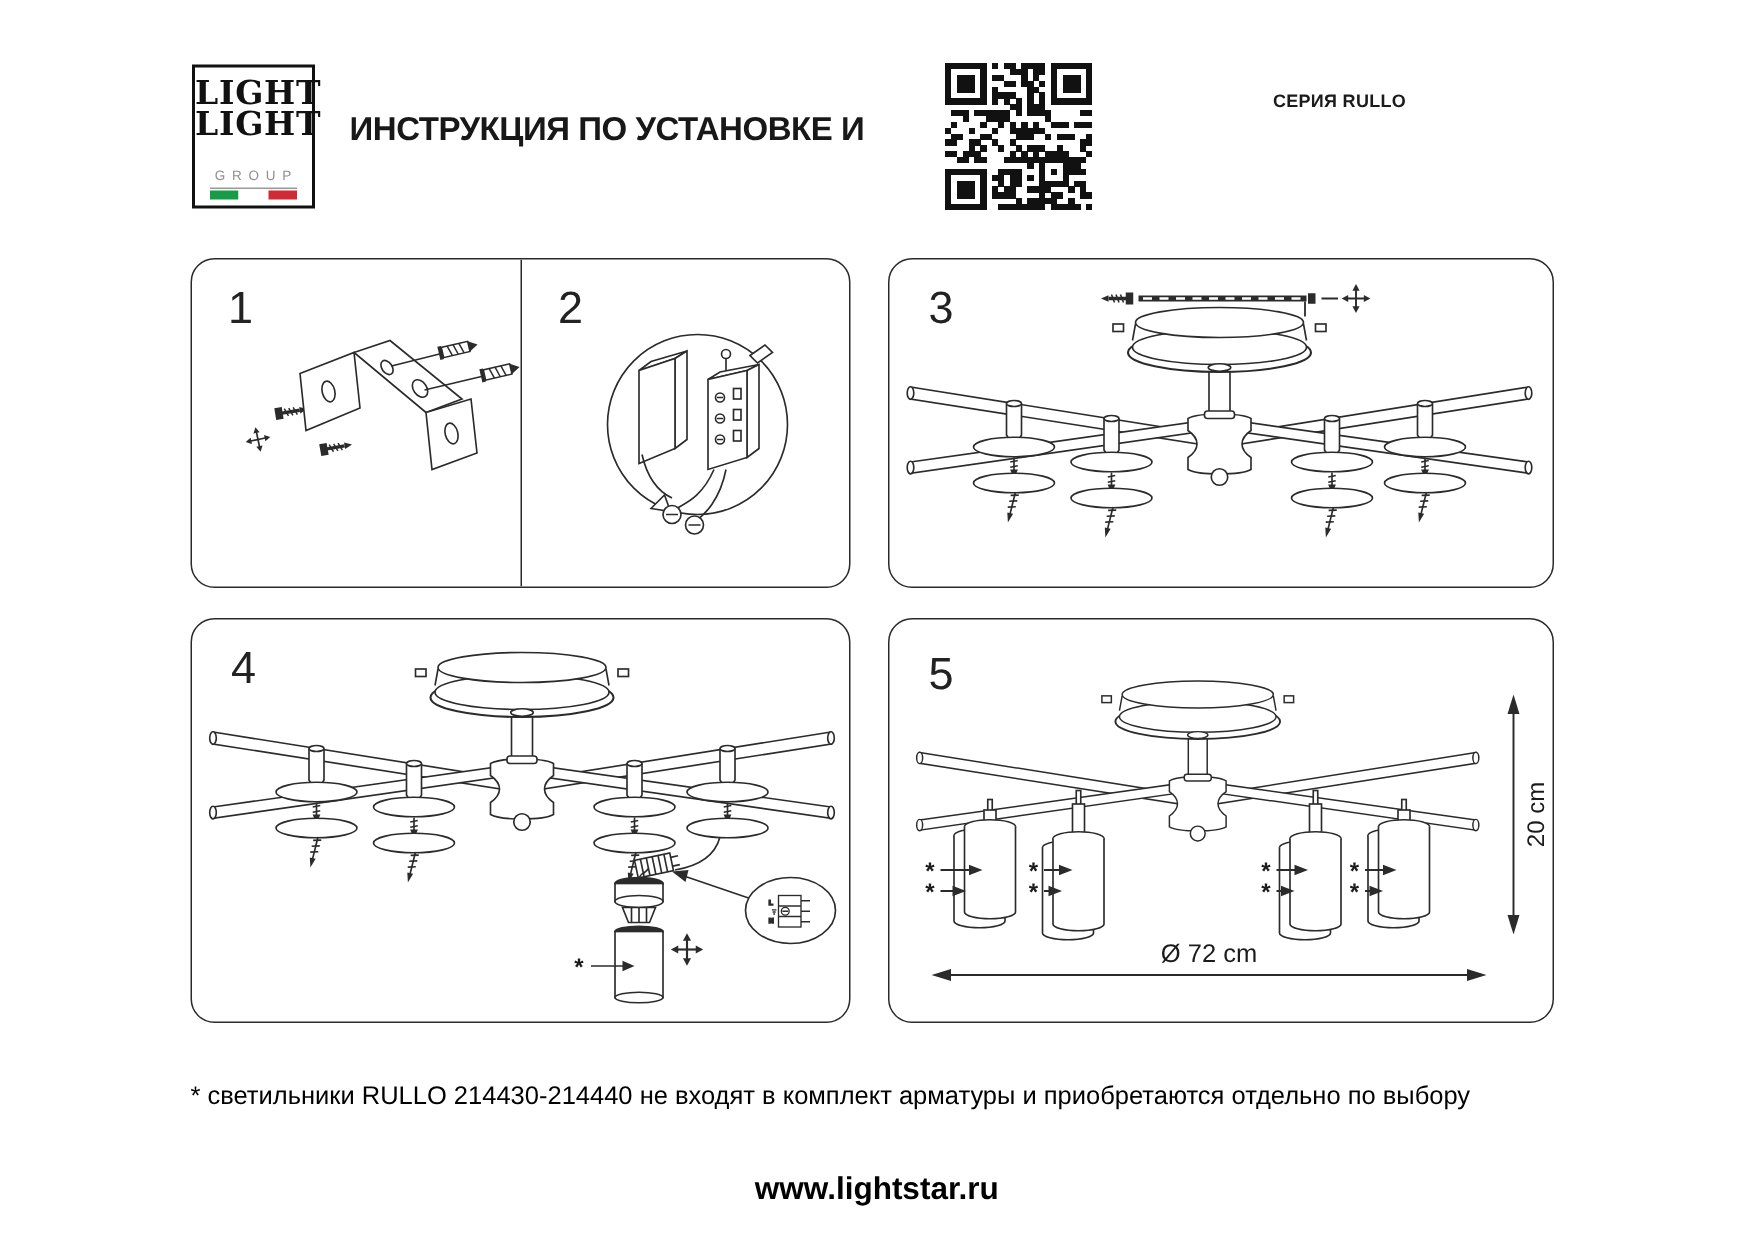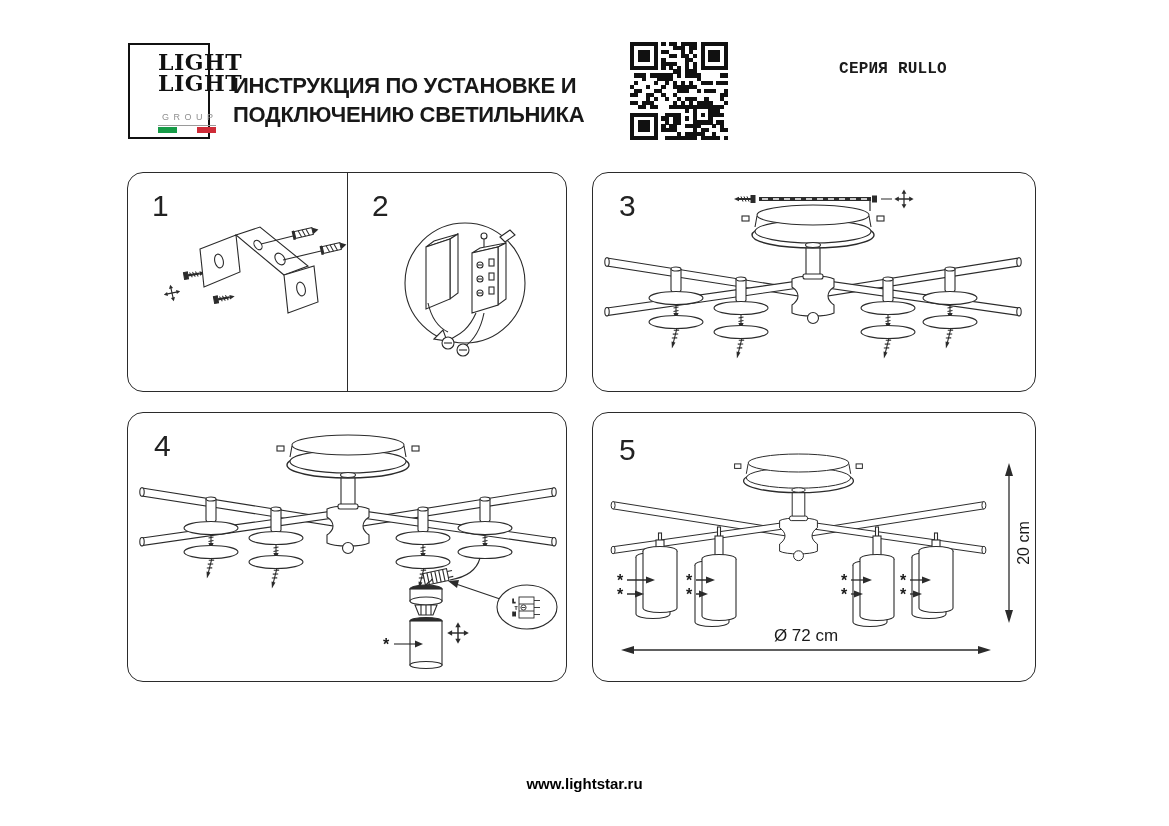--- a/index.html
+++ b/index.html
@@ -1,52 +1,52 @@
 <!DOCTYPE html>
 <html><head>
 <meta charset="utf-8">
 <style>
   html,body{margin:0;padding:0;background:#fff;}
   .page{position:relative;width:1169px;height:826px;background:#fff;overflow:hidden;
         font-family:"Liberation Sans",sans-serif;color:#1b1b1b;}
 
   
   .logo{position:absolute;left:128px;top:43px;width:82px;height:96px;
-        border:2px solid #111;box-sizing:border-box;text-align:center;padding-top:7px;padding-left:28px;}
+        border:2px solid #111;box-sizing:border-box;text-align:center;padding-top:7px;}
   .logo .l1,.logo .l2{font-family:"DejaVu Serif","Liberation Serif",serif;font-weight:bold;
         font-size:22px;line-height:21px;letter-spacing:.5px;color:#111;}
   .logo .l3{font-size:9px;letter-spacing:4.5px;color:#8f8f8f;margin-top:18px;text-indent:4px;}
   .flag{width:58px;height:7px;margin:3px auto 0;border-top:1px solid #9a9a9a;
         padding-top:1px;display:flex;}
   .flag span{flex:1;height:6px;}
   .flag .g{background:#169b47;} .flag .w{background:#fff;} .flag .r{background:#ce2b37;}
 
   .title{position:absolute;left:233px;top:56px;font-size:22px;font-weight:bold;
          line-height:29px;letter-spacing:-0.3px;color:#181818;}
   .qr{position:absolute;left:630px;top:42px;width:98px;height:98px;}
   .meta{position:absolute;left:793px;top:60px;width:200px;text-align:center;}
-  .series{font-size:16px;font-weight:bold;letter-spacing:.2px;font-family:Liberation Mono, monospace;}
+  .series{font-size:12px;font-weight:bold;letter-spacing:.2px;}
   .article{font-size:19.5px;font-weight:bold;margin-top:14px;letter-spacing:.2px;}
 
   
   .panel{position:absolute;border:1.6px solid #2b2b2b;border-radius:16px;
          box-sizing:border-box;background:#fff;overflow:hidden;}
   #panel12{left:127px;top:172px;width:440px;height:220px;}
   #panel3 {left:592px;top:172px;width:444px;height:220px;}
   #panel4 {left:127px;top:412px;width:440px;height:270px;}
   #panel5 {left:592px;top:412px;width:444px;height:270px;}
   .divider{position:absolute;left:219px;top:0;bottom:0;width:1.4px;background:#2b2b2b;}
   .num{position:absolute;top:16px;font-size:30px;color:#222;}
   .panel svg.draw{position:absolute;left:0;top:0;}
   svg text{font-family:"Liberation Sans",sans-serif;fill:#1b1b1b;}
 
   
   .footnote{position:absolute;left:127px;top:704px;width:920px;font-size:17px;color:#000;}
   .website{position:absolute;left:0;top:760px;width:100%;text-align:center;
-           font-size:15px;font-weight:bold;color:#000;}
+           font-size:21px;font-weight:bold;color:#000;}
 </style>
 </head>
 <body>
 
 <svg width="0" height="0" style="position:absolute" aria-hidden="true">
   <defs>
     <g id="rodset" stroke="#2b2b2b" stroke-width="1.1">
       <path d="M14,83 L209,114 L209,121.5 L14,91 Z" fill="#fff"></path>
       <ellipse cx="14" cy="87" rx="2.2" ry="4.2" fill="#fff"></ellipse>
       <path d="M426,83 L231,114 L231,121.5 L426,91 Z" fill="#fff"></path>
@@ -138,21 +138,20 @@
       <div class="l3">GROUP</div>
       <div class="flag">
         <span class="g"></span>
           <span class="w"></span>
           <span class="r"></span>
       </div>
     </div>
 
     <h1 class="title">
       <span>ИНСТРУКЦИЯ ПО УСТАНОВКЕ И</span><br>
-      <span>ПОДКЛЮЧЕНИЮ СВЕТИЛЬНИКА</span>
     </h1>
 
     <div class="qr" id="qr"><svg width="98" height="98" viewBox="0 0 97.5 97.5" fill="#111" shape-rendering="crispEdges">
           <rect x="0.0" y="0.0" width="4.15" height="4.15"></rect>
           <rect x="3.9" y="0.0" width="4.15" height="4.15"></rect>
           <rect x="7.8" y="0.0" width="4.15" height="4.15"></rect>
           <rect x="11.7" y="0.0" width="4.15" height="4.15"></rect>
           <rect x="15.6" y="0.0" width="4.15" height="4.15"></rect>
           <rect x="19.5" y="0.0" width="4.15" height="4.15"></rect>
           <rect x="23.4" y="0.0" width="4.15" height="4.15"></rect>
@@ -682,15 +681,16 @@
       <text x="213" y="228" font-size="17" text-anchor="middle">Ø 72 cm</text>
       <g stroke="#2b2b2b" stroke-width="1.3">
         <line x1="416" y1="56" x2="416" y2="204"></line>
         <polygon points="416,50 412,63 420,63" fill="#2b2b2b" stroke="none"></polygon>
         <polygon points="416,210 412,197 420,197" fill="#2b2b2b" stroke="none"></polygon>
       </g>
       <text transform="translate(436,130) rotate(-90)" font-size="16" text-anchor="middle">20 cm</text>
     </svg>
   </section>
 
+  <p class="footnote">* светильники RULLO 214430-214440 не входят в комплект арматуры и приобретаются отдельно по выбору</p>
   <p class="website">www.lightstar.ru</p>
 
 </div>
 
 </body></html>

